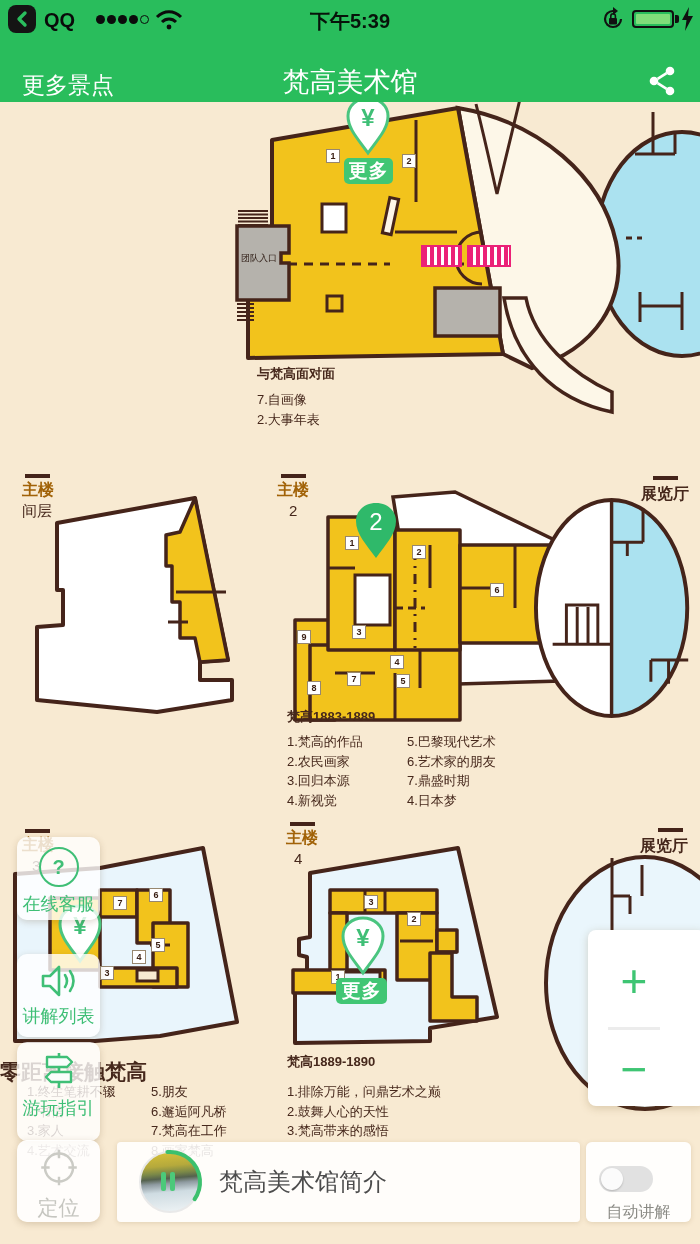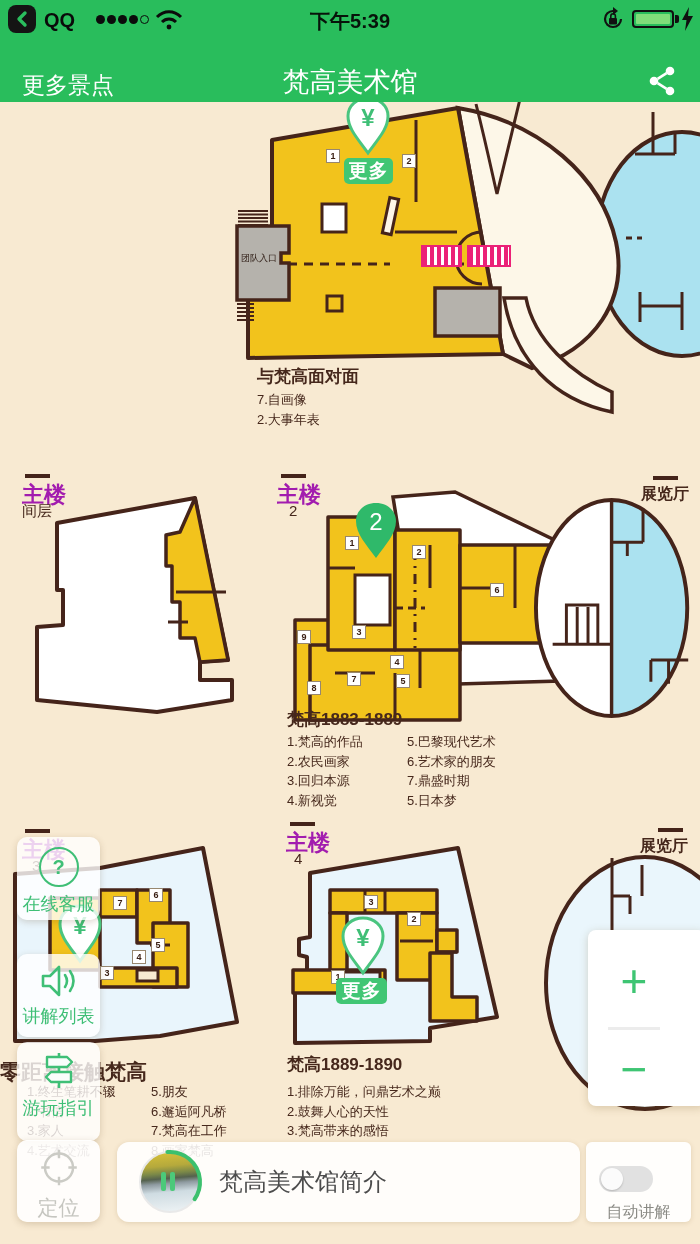--- a/index.html
+++ b/index.html
@@ -10,23 +10,23 @@
   .topbar{position:absolute;left:0;top:0;width:700px;height:102px;background:#29bd5c;z-index:10}
   .time{position:absolute;left:0;top:8px;width:700px;text-align:center;font-weight:bold;font-size:20px;color:#07130a}
   .carrier{position:absolute;left:44px;top:9px;font-weight:bold;font-size:20px;color:#0a0a0a}
   .backsq{position:absolute;left:8px;top:5px;width:28px;height:28px;border-radius:8px;background:#141414;
           display:flex;align-items:center;justify-content:center}
   .dot{position:absolute;top:15px;width:9px;height:9px;border-radius:50%}
   .navback{position:absolute;left:22px;top:70px;font-size:23px;color:#fff}
   .navtitle{position:absolute;left:0;top:64px;width:700px;text-align:center;font-size:27px;color:#fff}
   
   .dash{position:absolute;width:25px;height:4px;background:#45241a;z-index:3}
-  .blabel{position:absolute;font-weight:bold;font-size:22px;color:#a21caf;z-index:3}
+  .blabel{position:absolute;font-weight:bold;font-size:16px;color:#a16207;z-index:3}
   .flabel{position:absolute;font-size:15px;color:#46281c;z-index:3}
-  .stitle{position:absolute;font-weight:bold;font-size:17px;color:#46281c;z-index:3}
+  .stitle{position:absolute;font-weight:bold;font-size:13px;color:#46281c;z-index:3}
   .col{position:absolute;z-index:2;color:#46281c;font-size:13px;line-height:19.5px;white-space:nowrap}
   .mk{position:absolute;width:14px;height:14px;box-sizing:border-box;background:#fff;border:1px solid #97876f;
       font-weight:bold;font-size:9px;line-height:12px;text-align:center;color:#3a2014;z-index:4}
   .pin{position:absolute;z-index:5}
   .morebtn{position:absolute;background:#41c674;border-radius:5px;color:#fff;font-weight:bold;
            font-size:19px;text-align:center;line-height:26px;z-index:5;letter-spacing:1px}
   .stair{position:absolute;height:22px;border:2px solid #eb2177;box-sizing:border-box;z-index:3;
          background:repeating-linear-gradient(90deg,#eb2177 0 4px,#ffffff 4px 7px)}
   .entr{position:absolute;font-weight:normal;font-size:9px;color:#2e1c14;z-index:3}
   
@@ -34,21 +34,21 @@
        box-shadow:0 2px 7px rgba(100,70,30,.22);display:flex;flex-direction:column;align-items:center}
   .fab-label{font-size:18px;color:#3fbf76;margin-top:5px;white-space:nowrap}
   .qcircle{width:36px;height:36px;border:2.5px solid #3fbf76;border-radius:50%;margin-top:10px;
            display:flex;align-items:center;justify-content:center;font-weight:bold;font-size:20px;color:#3fbf76}
   
   .zoomcard{position:absolute;left:588px;top:930px;width:118px;height:176px;background:#fff;border-radius:8px;
             z-index:6;box-shadow:0 2px 8px rgba(120,90,40,.25)}
   .zbtn{position:absolute;left:0;width:92px;text-align:center;font-size:46px;font-weight:300;color:#3ec573}
   
   .bbar{position:absolute;left:117px;top:1142px;width:463px;height:80px;background:rgba(255,255,255,.88);
-        border-radius:12px;z-index:7;box-shadow:0 1px 5px rgba(120,90,40,.18)}
+        border-radius:4px;z-index:7;box-shadow:0 1px 5px rgba(120,90,40,.18)}
   .bbar2{position:absolute;left:586px;top:1142px;width:105px;height:80px;background:rgba(255,255,255,.92);
         border-radius:6px;z-index:7;box-shadow:0 1px 5px rgba(120,90,40,.18)}
   .btitle{position:absolute;left:102px;top:0;height:80px;line-height:80px;font-size:24px;color:#4c4c4c;white-space:nowrap}
   .thumb{position:absolute;left:22px;top:9px;width:62px;height:62px;border-radius:50%;overflow:hidden;
          border:2px solid #e9e9e9;box-sizing:border-box;
          background:linear-gradient(175deg,#d8c23a 0%,#b5a93c 24%,#7a8848 36%,#55624e 44%,#8e9aa0 52%,#cfdce2 66%,#eef3f5 100%)}
   .pausebar{position:absolute;top:30px;width:5px;height:19px;background:#4cc97a;border-radius:2px}
   .pill{position:absolute;left:13px;top:24px;width:54px;height:26px;border-radius:13px;background:#e1e1e1}
   .knob{position:absolute;left:2px;top:2px;width:22px;height:22px;border-radius:50%;background:#fbfbfb;
         box-shadow:0 1px 2px rgba(0,0,0,.2)}
@@ -188,21 +188,21 @@
 <div class="col" style="left:287px;top:732px">
   <div>1.梵高的作品</div>
   <div>2.农民画家</div>
   <div>3.回归本源</div>
   <div>4.新视觉</div>
 </div>
 <div class="col" style="left:407px;top:732px">
   <div>5.巴黎现代艺术</div>
   <div>6.艺术家的朋友</div>
   <div>7.鼎盛时期</div>
-  <div>5.日本梦</div>
+  <div>4.日本梦</div>
 </div>
 
 <div class="dash" style="left:653px;top:476px"></div>
 <div class="flabel" style="left:641px;top:484px;font-size:16px;font-weight:bold">展览厅</div>
 <svg class="abs" style="left:533px;top:493px;z-index:1" width="167" height="230" viewBox="0 0 170 230">
   <ellipse cx="80" cy="115" rx="77" ry="110" fill="#fff"></ellipse>
   <path d="M80,5 A77,110 0 0 1 80,225 Z" fill="#abe2f0"></path>
   <ellipse cx="80" cy="115" rx="77" ry="110" fill="none" stroke="#45241a" stroke-width="4"></ellipse>
   <path d="M80,6 V224" stroke="#45241a" stroke-width="3.5"></path>
   <g fill="none" stroke="#45241a" stroke-width="3">

